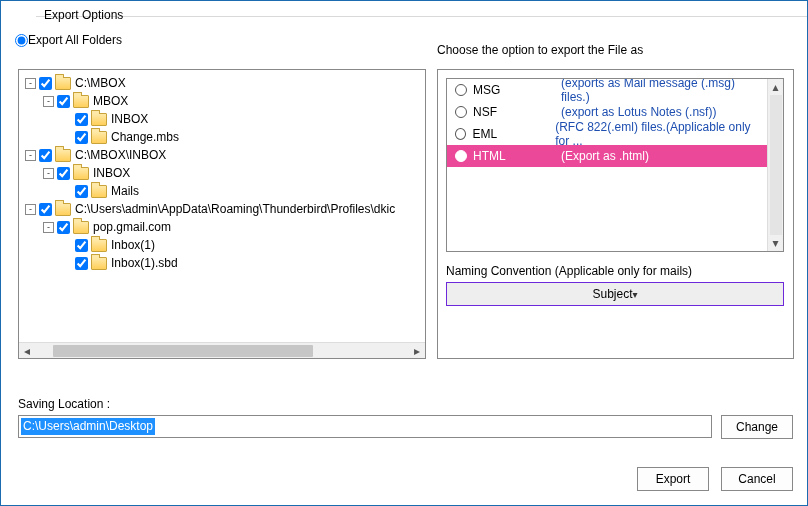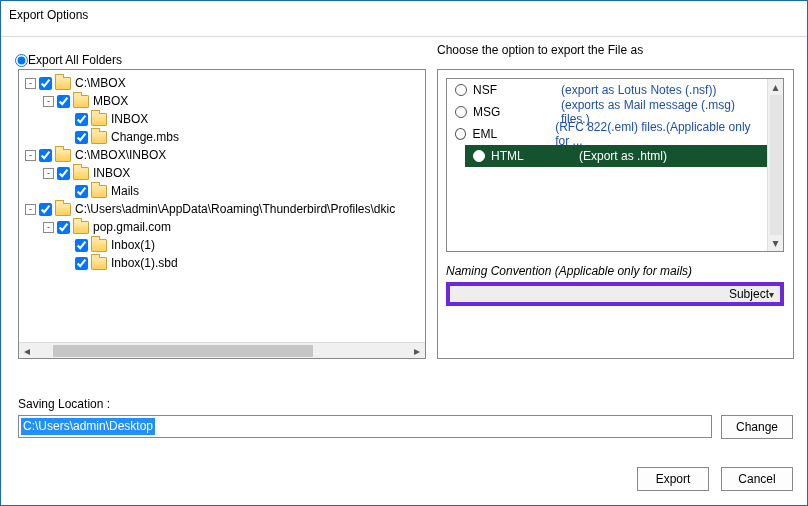--- a/index.html
+++ b/index.html
@@ -7,24 +7,25 @@
   body {
     width: 808px; height: 506px;
     font-family: "Segoe UI", Tahoma, sans-serif;
     font-size: 12px;
     background: #fff;
     border: 1px solid #1a6bb0;
     position: relative;
     color: #000;
   }
   .titlebar {
-    height: 36px; line-height: 28px;
+    height: 16px; line-height: 28px;
     padding-left: 8px;
     border-bottom: 1px solid #d9d9d9;
     font-size: 12px;
+    margin-left: 35px;
   }
   .content { padding: 10px 14px 0 14px; }
   .radio-row { display: flex; gap: 28px; align-items: center; height: 26px; }
   .radio-row label { display: flex; align-items: center; cursor: default; }
   .section-label { position: absolute; }
   .choose-label { left: 436px; top: 42px; }
 
   .tree-box {
     position: absolute;
     left: 17px; top: 68px;
@@ -98,21 +99,21 @@
   }
   .format-inner{
     position:absolute; left:0; top:0; right:16px; bottom:0;
     overflow:hidden;
   }
   .fmt-row {
     height:22px; display:flex; align-items:center;
     padding-left:8px; gap:6px;
     font-size:12px;
   }
-  .fmt-row.selected { background:#14532d; color:#fff;margin-left:18px; }
+  .fmt-row.selected { background:#ec4899; color:#fff; }
   .fmt-radio {
     width:12px; height:12px; border-radius:50%;
     border:1px solid #555; display:inline-flex;
     align-items:center; justify-content:center;
     background:#fff;
   }
   .fmt-row.selected .fmt-radio { border-color:#fff; }
   .fmt-radio .dot { width:6px; height:6px; border-radius:50%; background:#000; }
   .fmt-row.selected .fmt-radio .dot { background:#fff; }
   .fmt-name { width:82px; }
@@ -120,25 +121,25 @@
   .fmt-row.selected .fmt-desc { color:#fff; }
   .format-vscroll{
     position:absolute; right:0; top:0; width:16px; bottom:0;
     background:#f0f0f0; border-left:1px solid #ddd;
     display:flex; flex-direction:column;
   }
   .format-vscroll .varrow{height:16px; display:flex;align-items:center;justify-content:center;color:#555;}
   .format-vscroll .vtrack{flex:1; position:relative;}
   .format-vscroll .vthumb{position:absolute; left:2px; top:0; width:12px; height:100%; background:#e4e4e4;}
 
-  .naming-label { margin-top:12px; font-size:12px;font-style:italic; }
+  .naming-label { margin-top:12px; font-size:12px; }
   .naming-select {
     margin-top:4px; width:338px; height:24px;
-    border:4px solid #6d28d9; background:#eee;
-    display:flex; align-items:center; justify-content:flex-end;
+    border:1px solid #6d28d9; background:#eee;
+    display:flex; align-items:center; justify-content:center;
     padding:0 6px;
   }
   .naming-select .chev { font-size:10px; color:#333; }
 
   .saving-label { position:absolute; left:17px; top:396px; font-size:12px; }
   .path-input {
     position:absolute; left:17px; top:414px;
     width:694px; height:23px;
     border:1px solid #888; padding:0;
     display:flex; align-items:center;
@@ -253,27 +254,27 @@
       </div>
     <div class="arrow">▸</div>
   </div>
 </div>
 
 <div class="format-box">
   <div class="format-list">
     <div class="format-inner" id="format-inner">
         <div class="fmt-row">
           <span class="fmt-radio"></span>
+          <span class="fmt-name">MSG</span>
+          <span class="fmt-desc">(exports as Mail message (.msg) files.)</span>
+        </div>
+        <div class="fmt-row">
+          <span class="fmt-radio"></span>
           <span class="fmt-name">NSF</span>
           <span class="fmt-desc">(export as Lotus Notes (.nsf))</span>
-        </div>
-        <div class="fmt-row">
-          <span class="fmt-radio"></span>
-          <span class="fmt-name">MSG</span>
-          <span class="fmt-desc">(exports as Mail message (.msg) files.)</span>
         </div>
         <div class="fmt-row">
           <span class="fmt-radio"></span>
           <span class="fmt-name">EML</span>
           <span class="fmt-desc">(RFC 822(.eml) files.(Applicable only for ...</span>
         </div>
         <div class="fmt-row selected">
           <span class="fmt-radio">
             <span class="dot"></span>
           </span>

